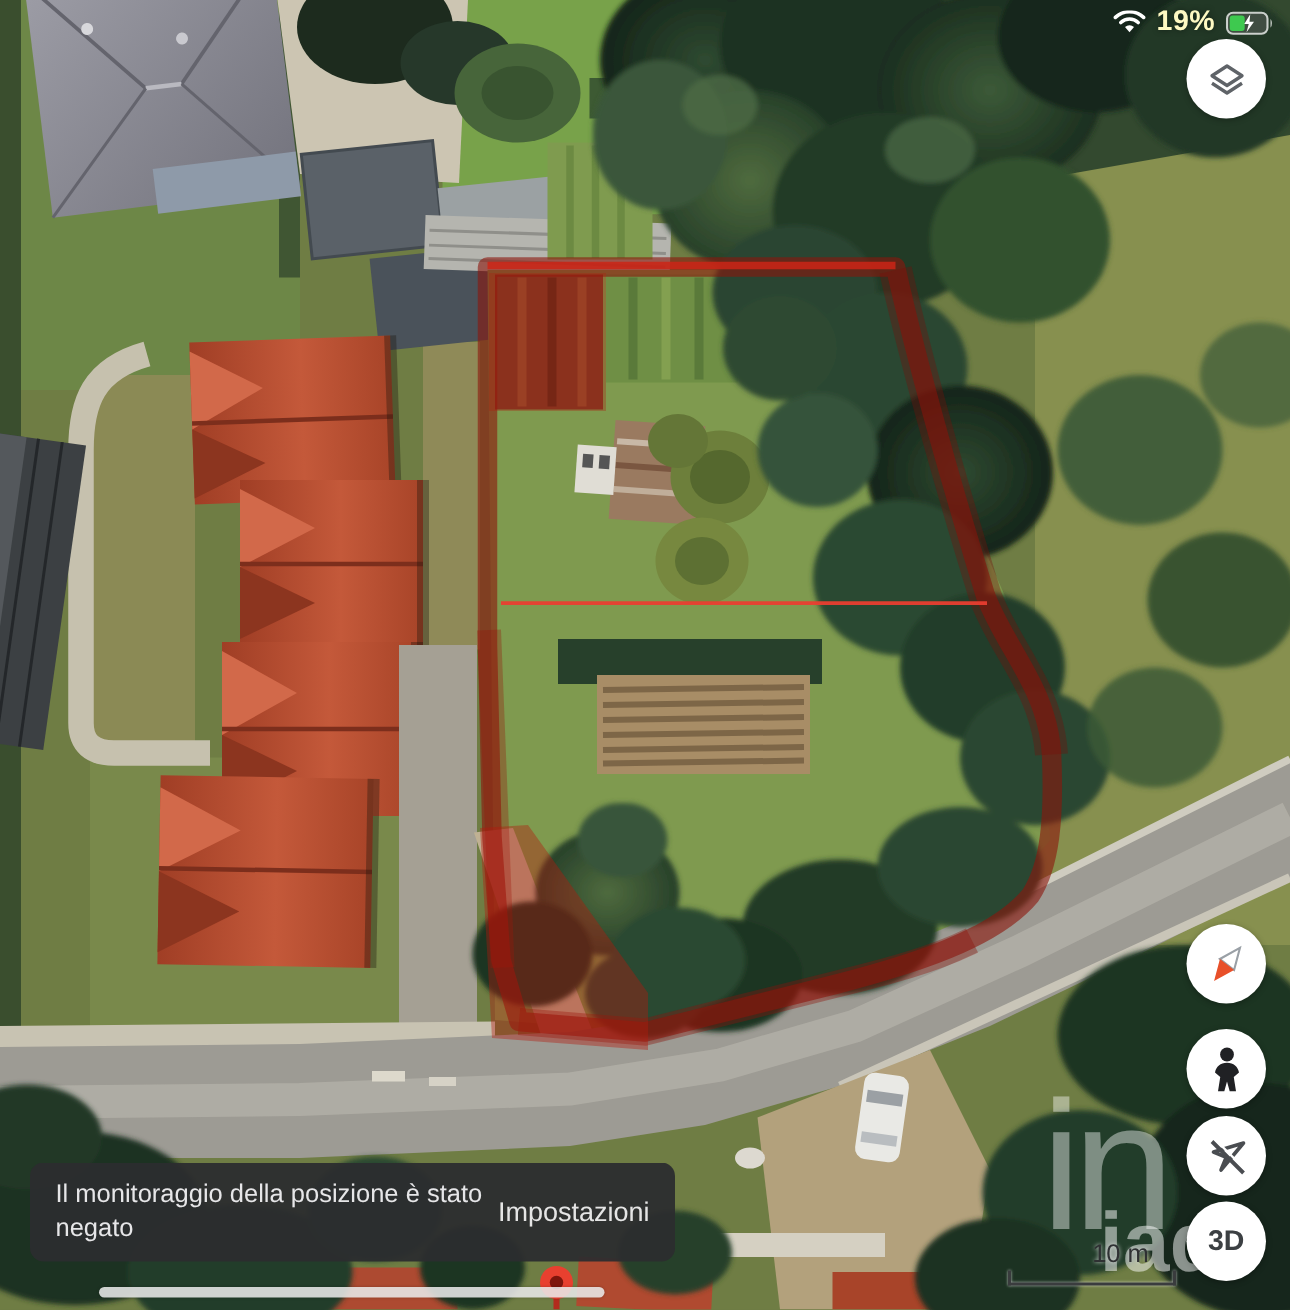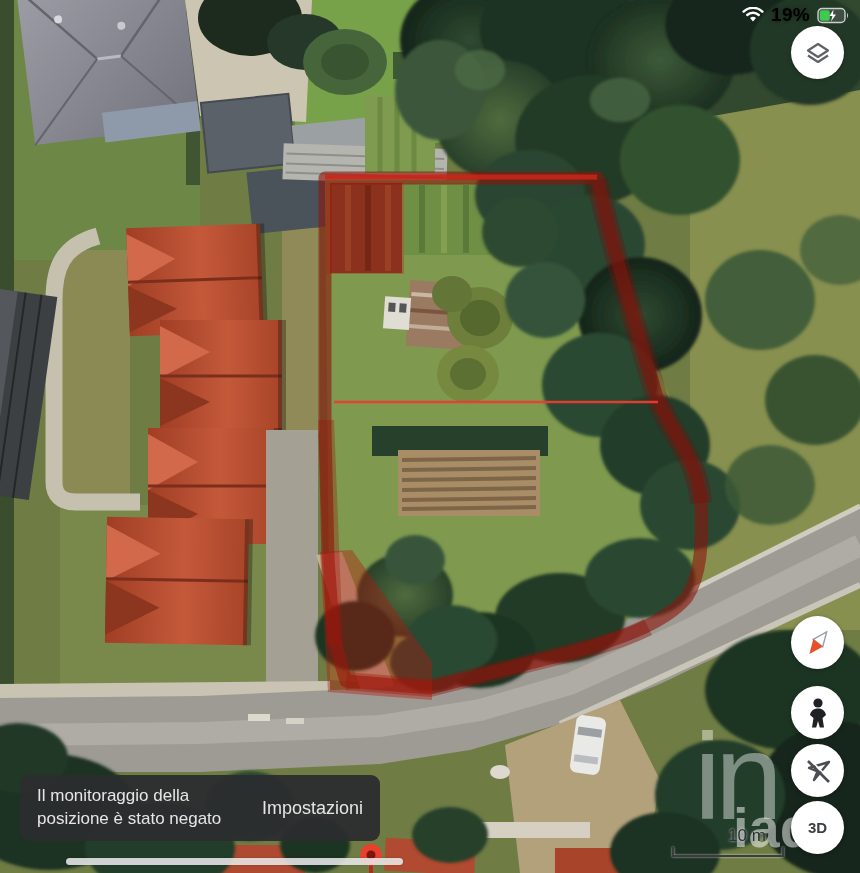--- a/index.html
+++ b/index.html
@@ -4,54 +4,54 @@
 <style>
   html,body{margin:0;padding:0;}
   body{
     width:860px;height:873px;position:relative;overflow:hidden;
     font-family:"Liberation Sans",sans-serif;background:#6f7d44;
   }
   .map-svg{position:absolute;inset:0;z-index:1;}
   
   .status-bar{
     position:absolute;top:4px;right:10px;z-index:30;
-    display:flex;align-items:center;gap:7px;color:#000000;
+    display:flex;align-items:center;gap:7px;color:#fef9c3;
     text-shadow:0 0 4px rgba(0,0,0,.45);
   }
   .status-bar .pct{font-size:19px;font-weight:600;letter-spacing:.3px;}
   
   .round-btn{
     position:absolute;left:791px;width:53px;height:53px;border-radius:50%;
     background:#fff;z-index:20;display:flex;align-items:center;justify-content:center;
     box-shadow:0 1px 4px rgba(0,0,0,.3);border:none;padding:0;cursor:pointer;
   }
   .round-btn.layers{top:26px;}
   .round-btn.compass{top:616px;}
   .round-btn.pegman{top:686px;}
   .round-btn.locoff{top:744px;}
   .round-btn.threed{top:801px;}
-  .threed span{font-size:15px;font-weight:700;color:#3c4043;}
+  .threed span{font-size:19px;font-weight:700;color:#3c4043;}
   
   .scalebar{position:absolute;left:672px;top:826px;width:114px;z-index:15;}
   .scalebar .lbl{
     display:block;text-align:center;padding-left:36px;font-size:17px;color:#2f3133;
     text-shadow:0 0 3px rgba(255,255,255,.8);margin-bottom:1px;
   }
   .scalebar .bar{
     height:8px;border-left:2px solid #3a3c3e;border-right:2px solid #3a3c3e;
     border-bottom:2.5px solid #3a3c3e;width:108px;
     filter:drop-shadow(0 0 1px rgba(255,255,255,.7));
   }
   
   .watermark{position:absolute;z-index:10;color:rgba(255,255,255,.42);pointer-events:none;}
   .wm-large{left:694px;top:716px;font-size:122px;font-weight:400;letter-spacing:-6px;line-height:1;}
   .wm-small{left:733px;top:800px;font-size:56px;font-weight:700;letter-spacing:0px;line-height:1;color:rgba(255,255,255,.5);}
   
   .toast{
-    position:absolute;left:20px;top:775px;width:360px;height:66px;z-index:35;
+    position:absolute;left:20px;top:775px;width:430px;height:66px;z-index:35;
     background:rgba(44,45,47,.94);border-radius:9px;display:flex;align-items:center;
     justify-content:space-between;padding:0 17px;box-sizing:border-box;
   }
   .toast .msg{color:#e6e6e8;font-size:17px;line-height:1.35;max-width:292px;}
   .toast .action{
     background:none;border:none;color:#e5e5e5;font-size:18px;cursor:pointer;
     padding:0;font-family:inherit;white-space:nowrap;
   }
   
   .map-pin{position:absolute;left:357px;top:843px;z-index:12;}

